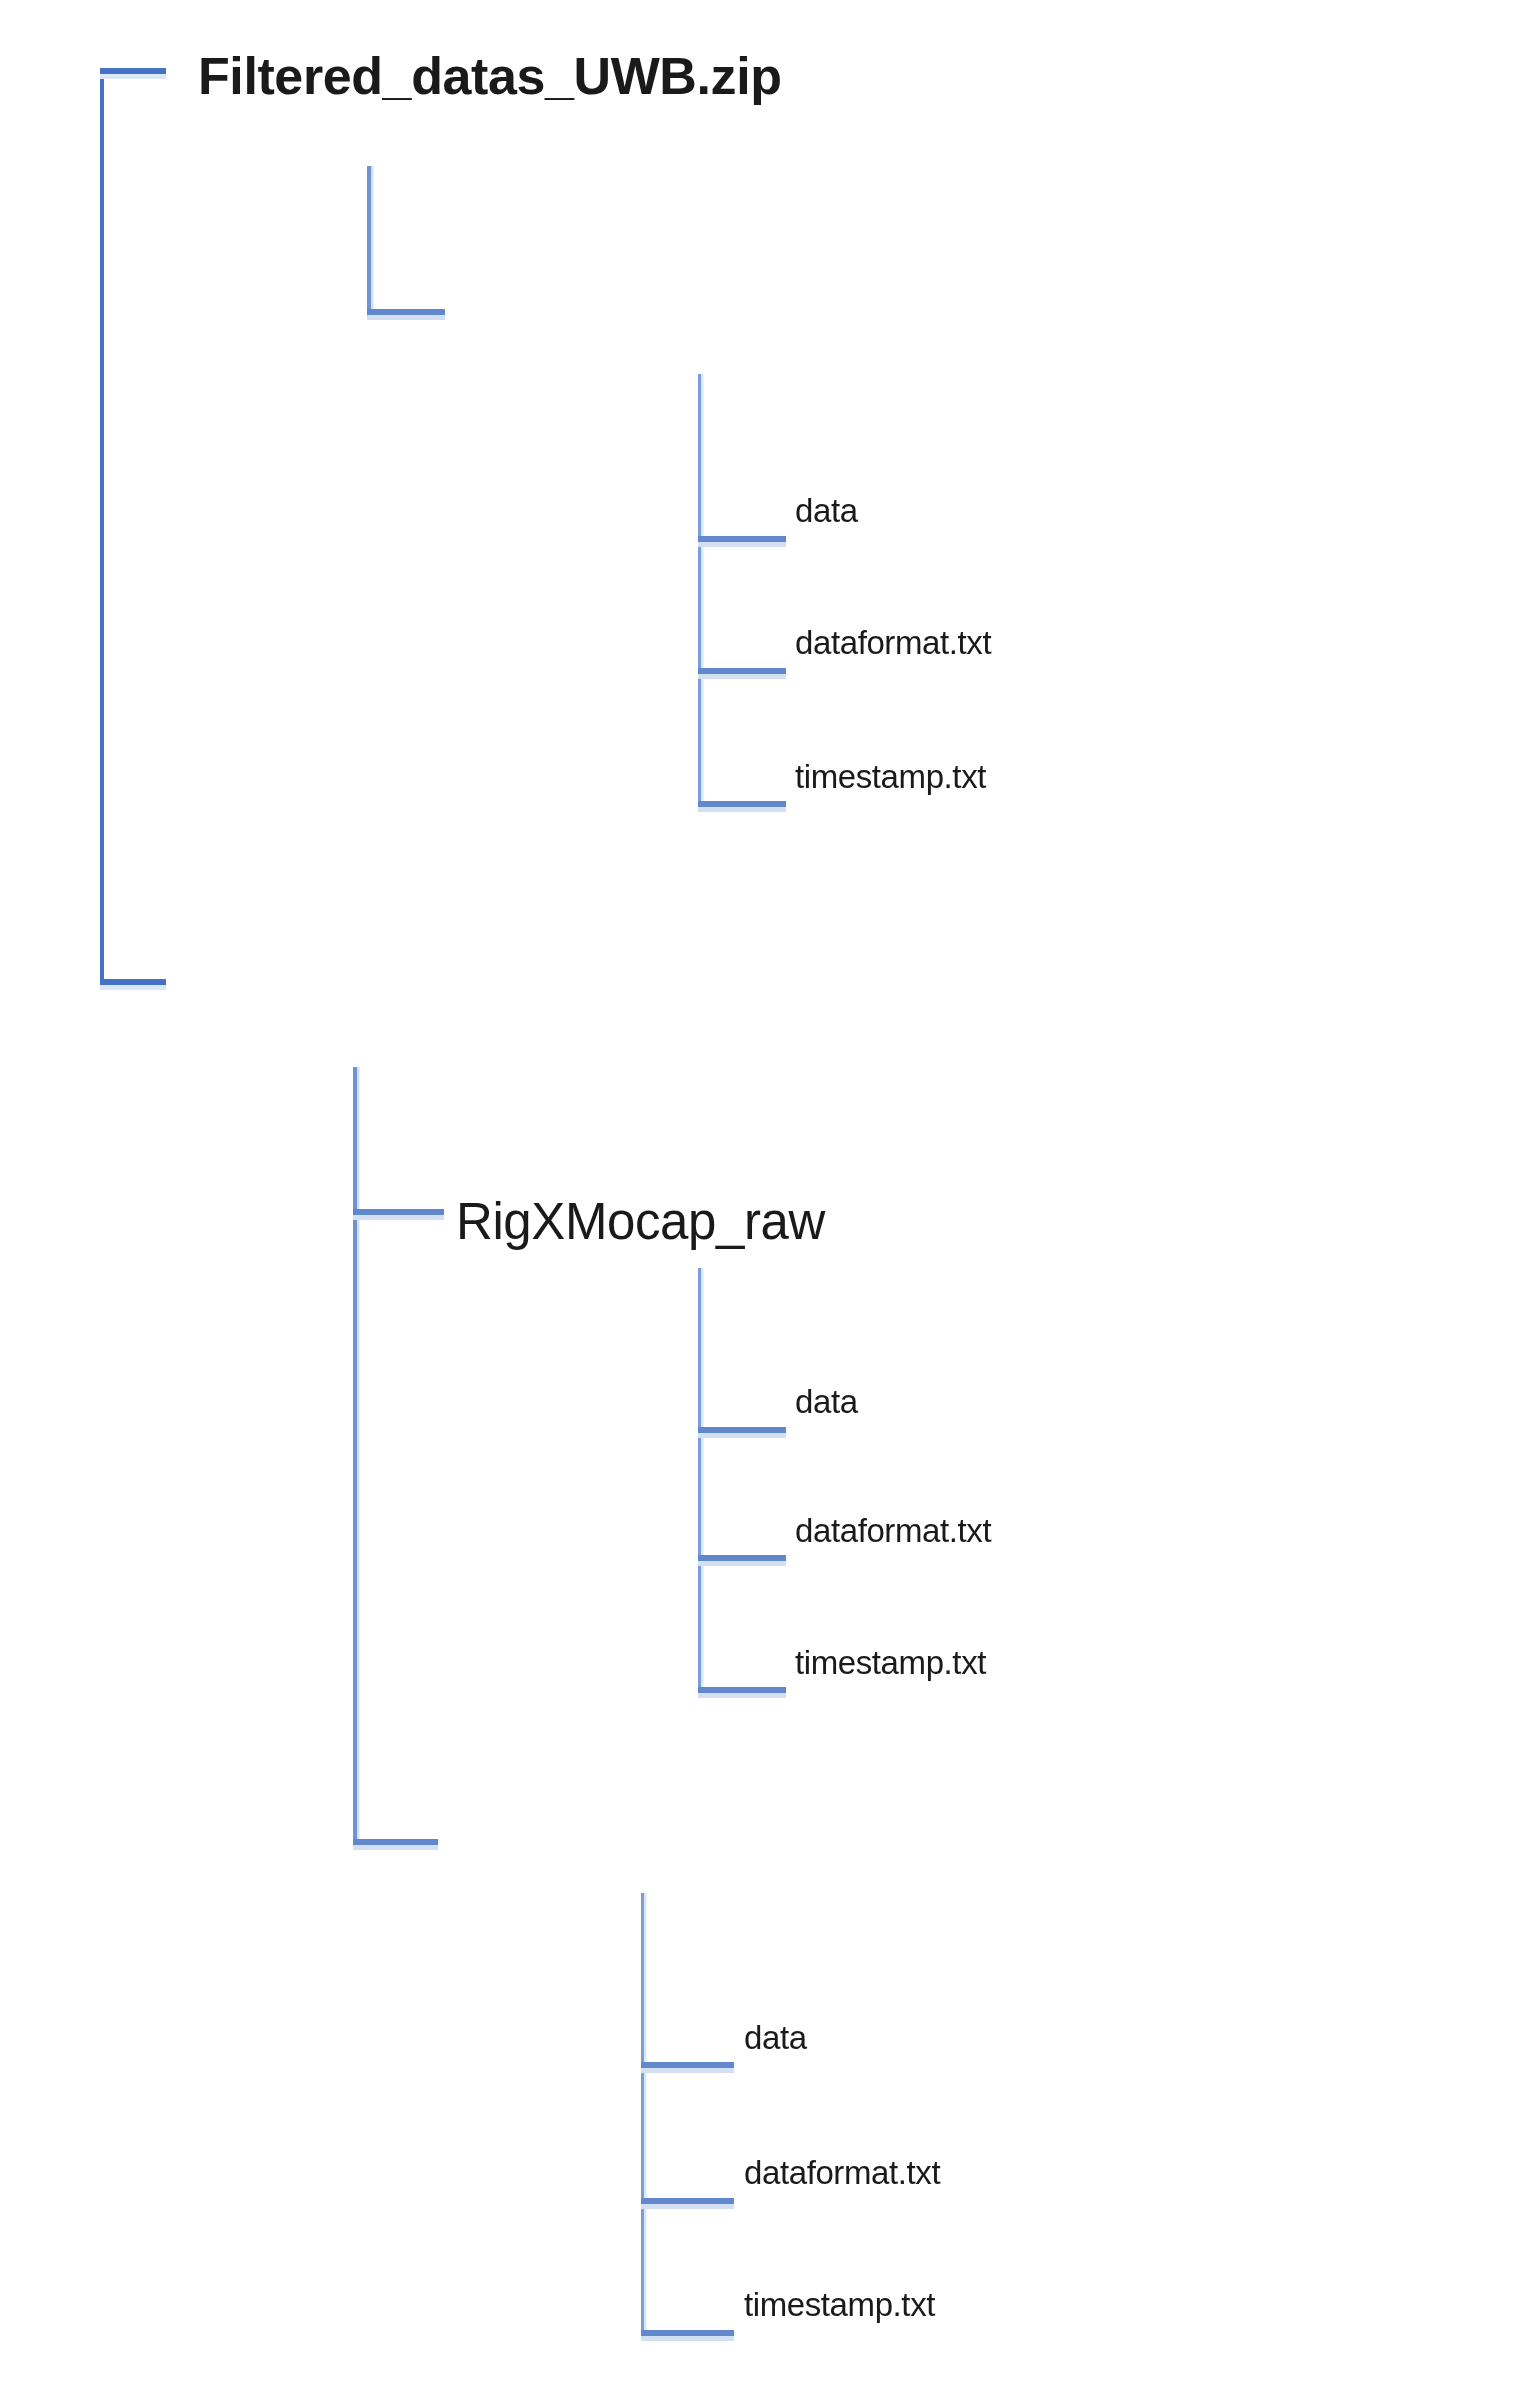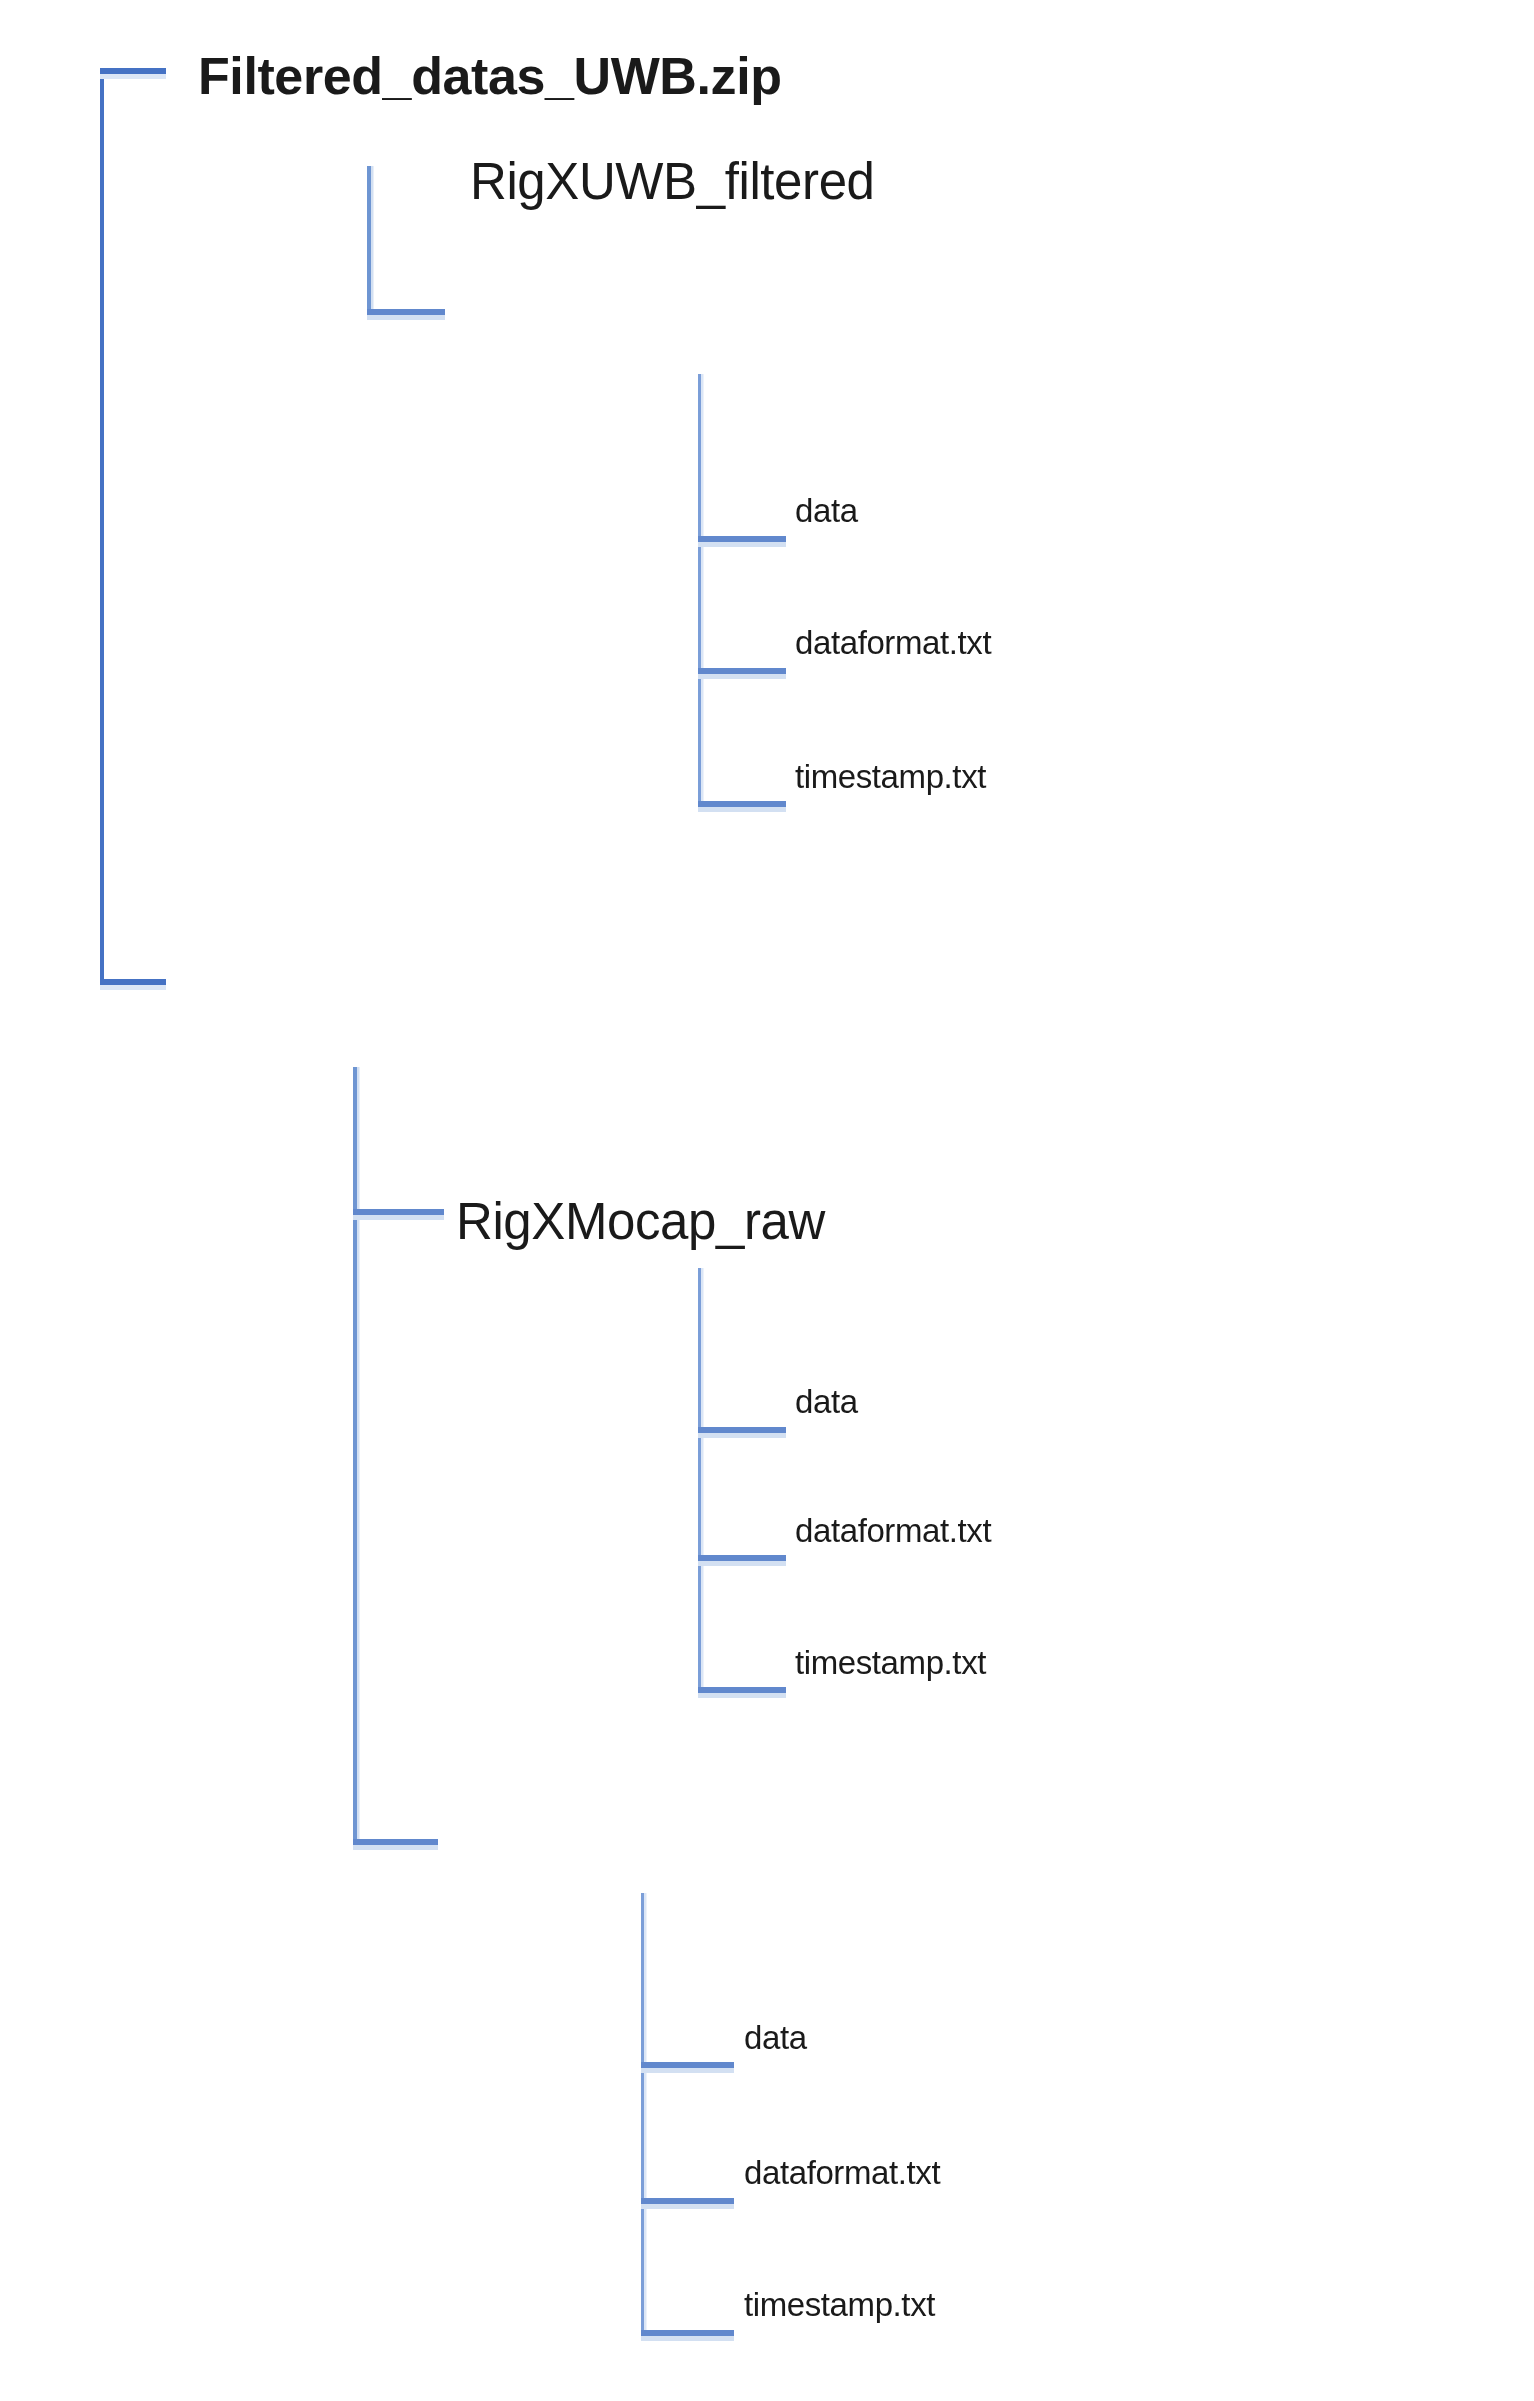--- a/index.html
+++ b/index.html
@@ -78,21 +78,20 @@
 
   <div class="hline root-stub" style="left:100px; top:68px; width:66px;"></div>
 
   <div class="hline root-stub" style="left:100px; top:979px; width:66px;"></div>
 
   <div class="node-label root" style="left:198px; top:38px;margin-top:12px;">Filtered_datas_UWB.zip</div>
 
   <div class="vline" style="left:367px; top:166px; height:149px;"></div>
   <div class="hline" style="left:367px; top:309px; width:78px;"></div>
 
-  <div class="node-label branch" style="left:470px; top:156px;">RigXUWB_filtered</div>
 
   <div class="vline thin" style="left:698px; top:374px; height:431px;"></div>
 
   <div class="hline" style="left:698px; top:536px; width:88px;"></div>
   <div class="node-label leaf" style="left:795px; top:494px;">data</div>
 
   <div class="hline" style="left:698px; top:668px; width:88px;"></div>
   <div class="node-label leaf" style="left:795px; top:626px;">dataformat.txt</div>
 
   <div class="hline" style="left:698px; top:801px; width:88px;"></div>

